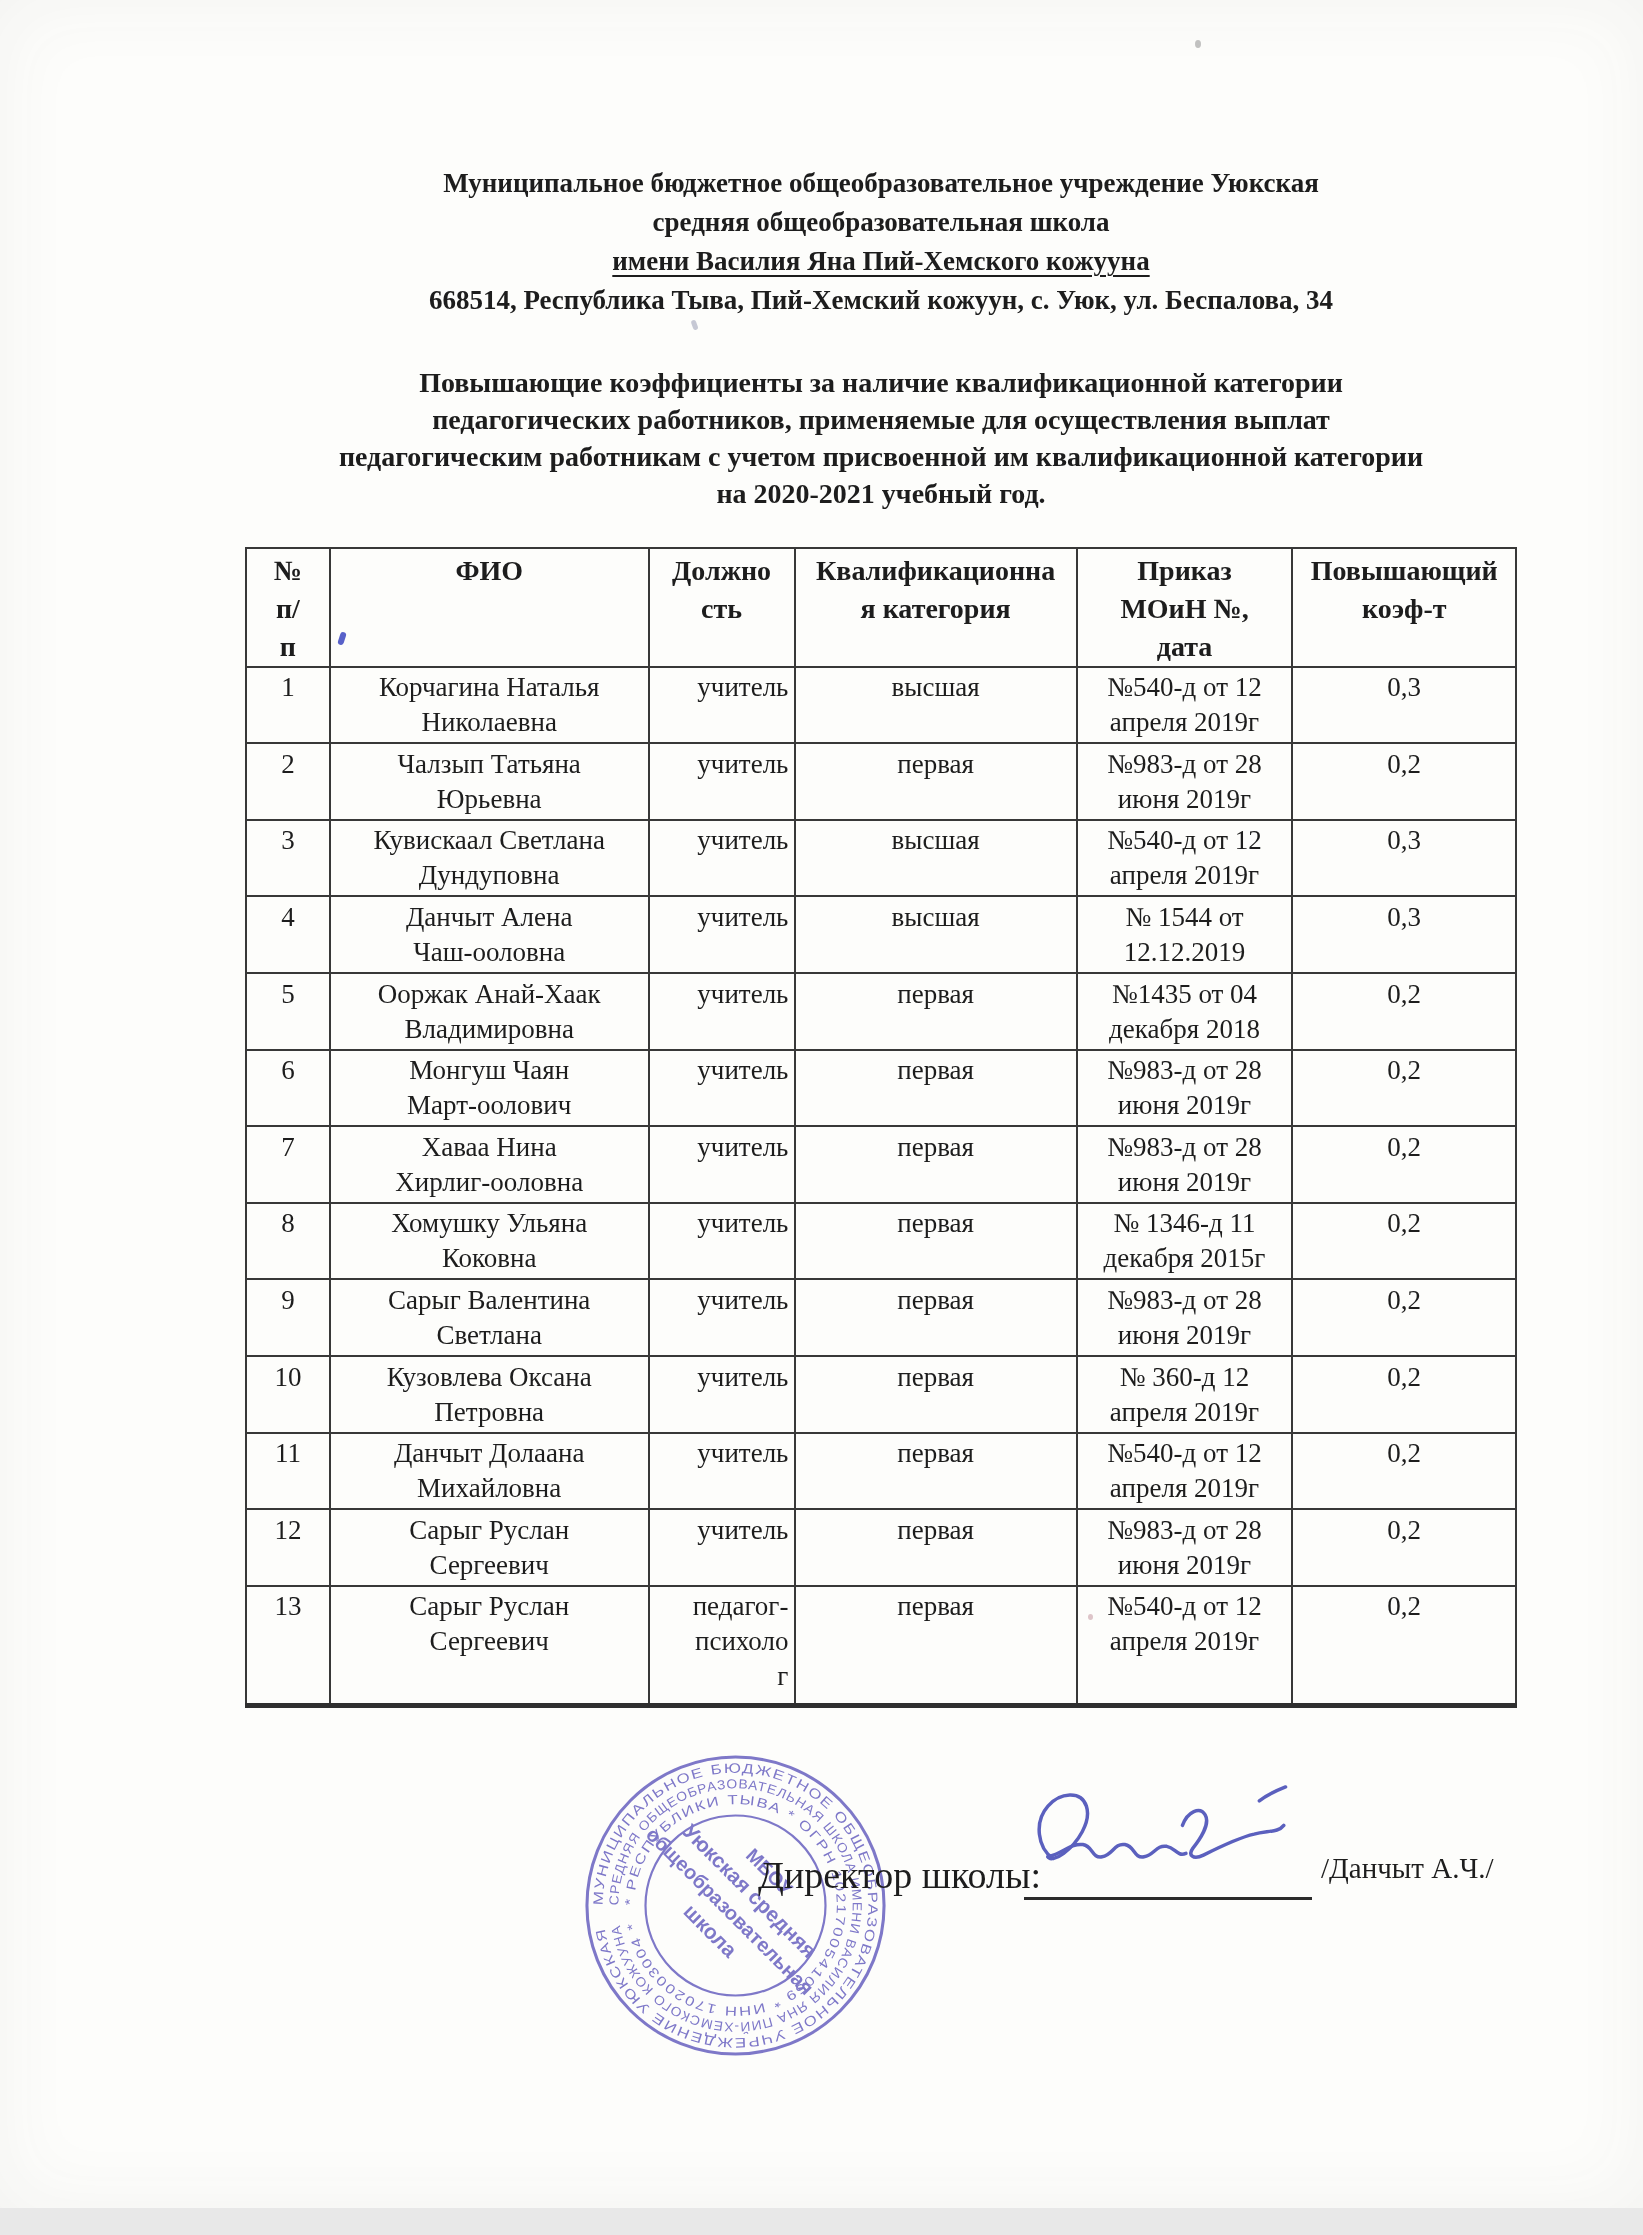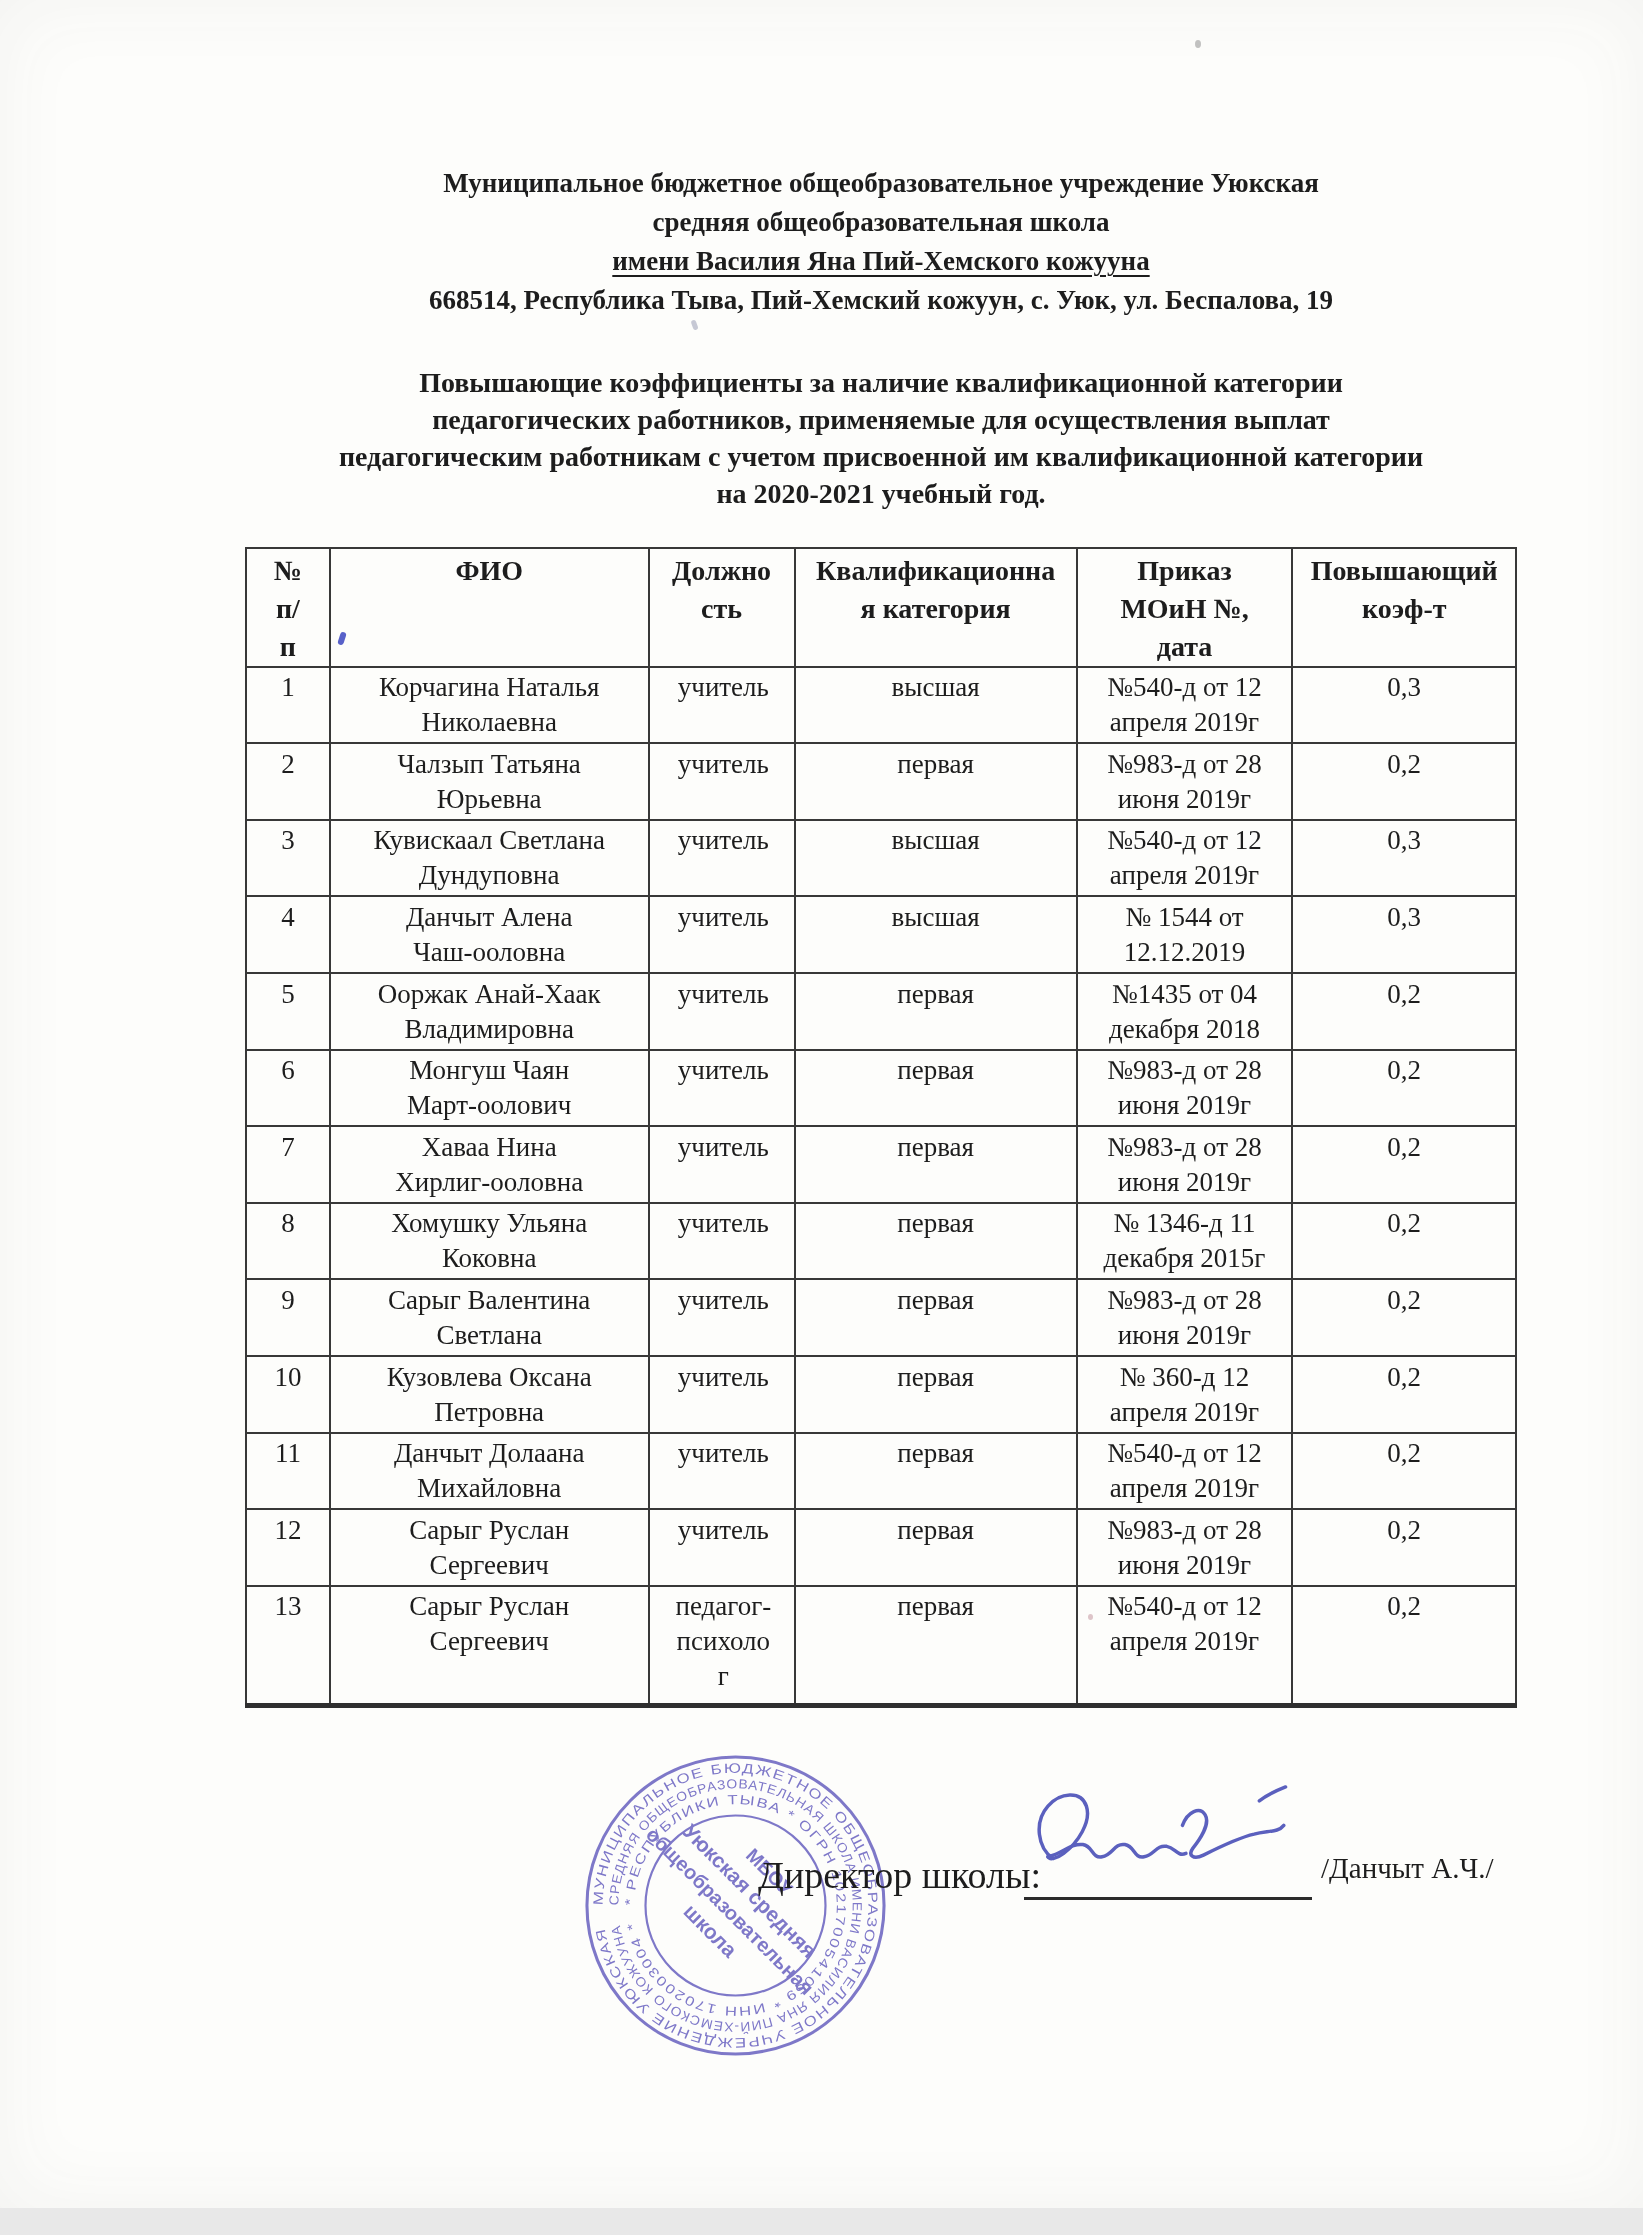--- a/index.html
+++ b/index.html
@@ -28,21 +28,21 @@
     padding:2.6px 5.2px 0 5.2px;
     white-space:pre-line;
     text-align:center;
     overflow:hidden;
   }
   table.coef{border:2.6px solid #2f2f2f;border-bottom-width:5.2px;}
   table.coef tr.body td{border-top-width:2.6px;}
   table.coef th{font-weight:bold;font-size:28px;line-height:38px;height:110px;}
   table.coef td{height:72px;}
   table.coef tr.tall td{height:114px;}
-  table.coef td.pos{text-align:center;padding-left:8.7px;}
+  table.coef td.pos{text-align:right;padding-left:8.7px;}
   .sig-label{position:absolute;left:758px;top:1853px;font-size:38px;}
   .sig-name{position:absolute;left:1321px;top:1852px;font-size:29px;}
   .sig-line{position:absolute;left:1024px;top:1897px;width:288px;border-top:3.1px solid #2b2b2b;}
   .sig-svg{position:absolute;left:1013px;top:1771px;}
   .stamp-svg{position:absolute;left:552px;top:1722px;filter:blur(0.4px);opacity:.88;}
   .speck{position:absolute;border-radius:50%;}
   .speck.blue-tick{left:339px;top:632px;width:6.1px;height:13px;background:#3b45c0;border-radius:3.5px;transform:rotate(18deg);opacity:.85;}
   .speck.gray-dot{left:1195px;top:40px;width:6.1px;height:7.9px;background:#8f8f8f;opacity:.55;}
   .speck.title-dot{left:692px;top:320px;width:5.2px;height:9.6px;background:#9094ad;opacity:.5;border-radius:2.6px;transform:rotate(-20deg);}
   .speck.pink-dot{left:1088px;top:1614px;width:5.2px;height:6.1px;background:#c9a0a8;opacity:.6;}
@@ -51,21 +51,21 @@
 <body>
 
 <div class="page">
 
   <div class="content">
 
     <div class="org-header">
       <div>Муниципальное бюджетное  общеобразовательное учреждение  Уюкская</div>
       <div>средняя общеобразовательная школа</div>
       <div class="u">имени Василия Яна   Пий-Хемского кожууна</div>
-      <div>668514, Республика Тыва, Пий-Хемский кожуун, с. Уюк, ул. Беспалова, 19</div>
+      <div>668514, Республика Тыва, Пий-Хемский кожуун, с. Уюк, ул. Беспалова, 34</div>
     </div>
 
     <div class="doc-title">Повышающие коэффициенты за наличие квалификационной категории
 педагогических работников, применяемые для осуществления выплат
 педагогическим работникам с учетом присвоенной им квалификационной категории
 на 2020-2021 учебный год.</div>
 
     <table class="coef">
       <colgroup>
         <col style="width:6.6%">

